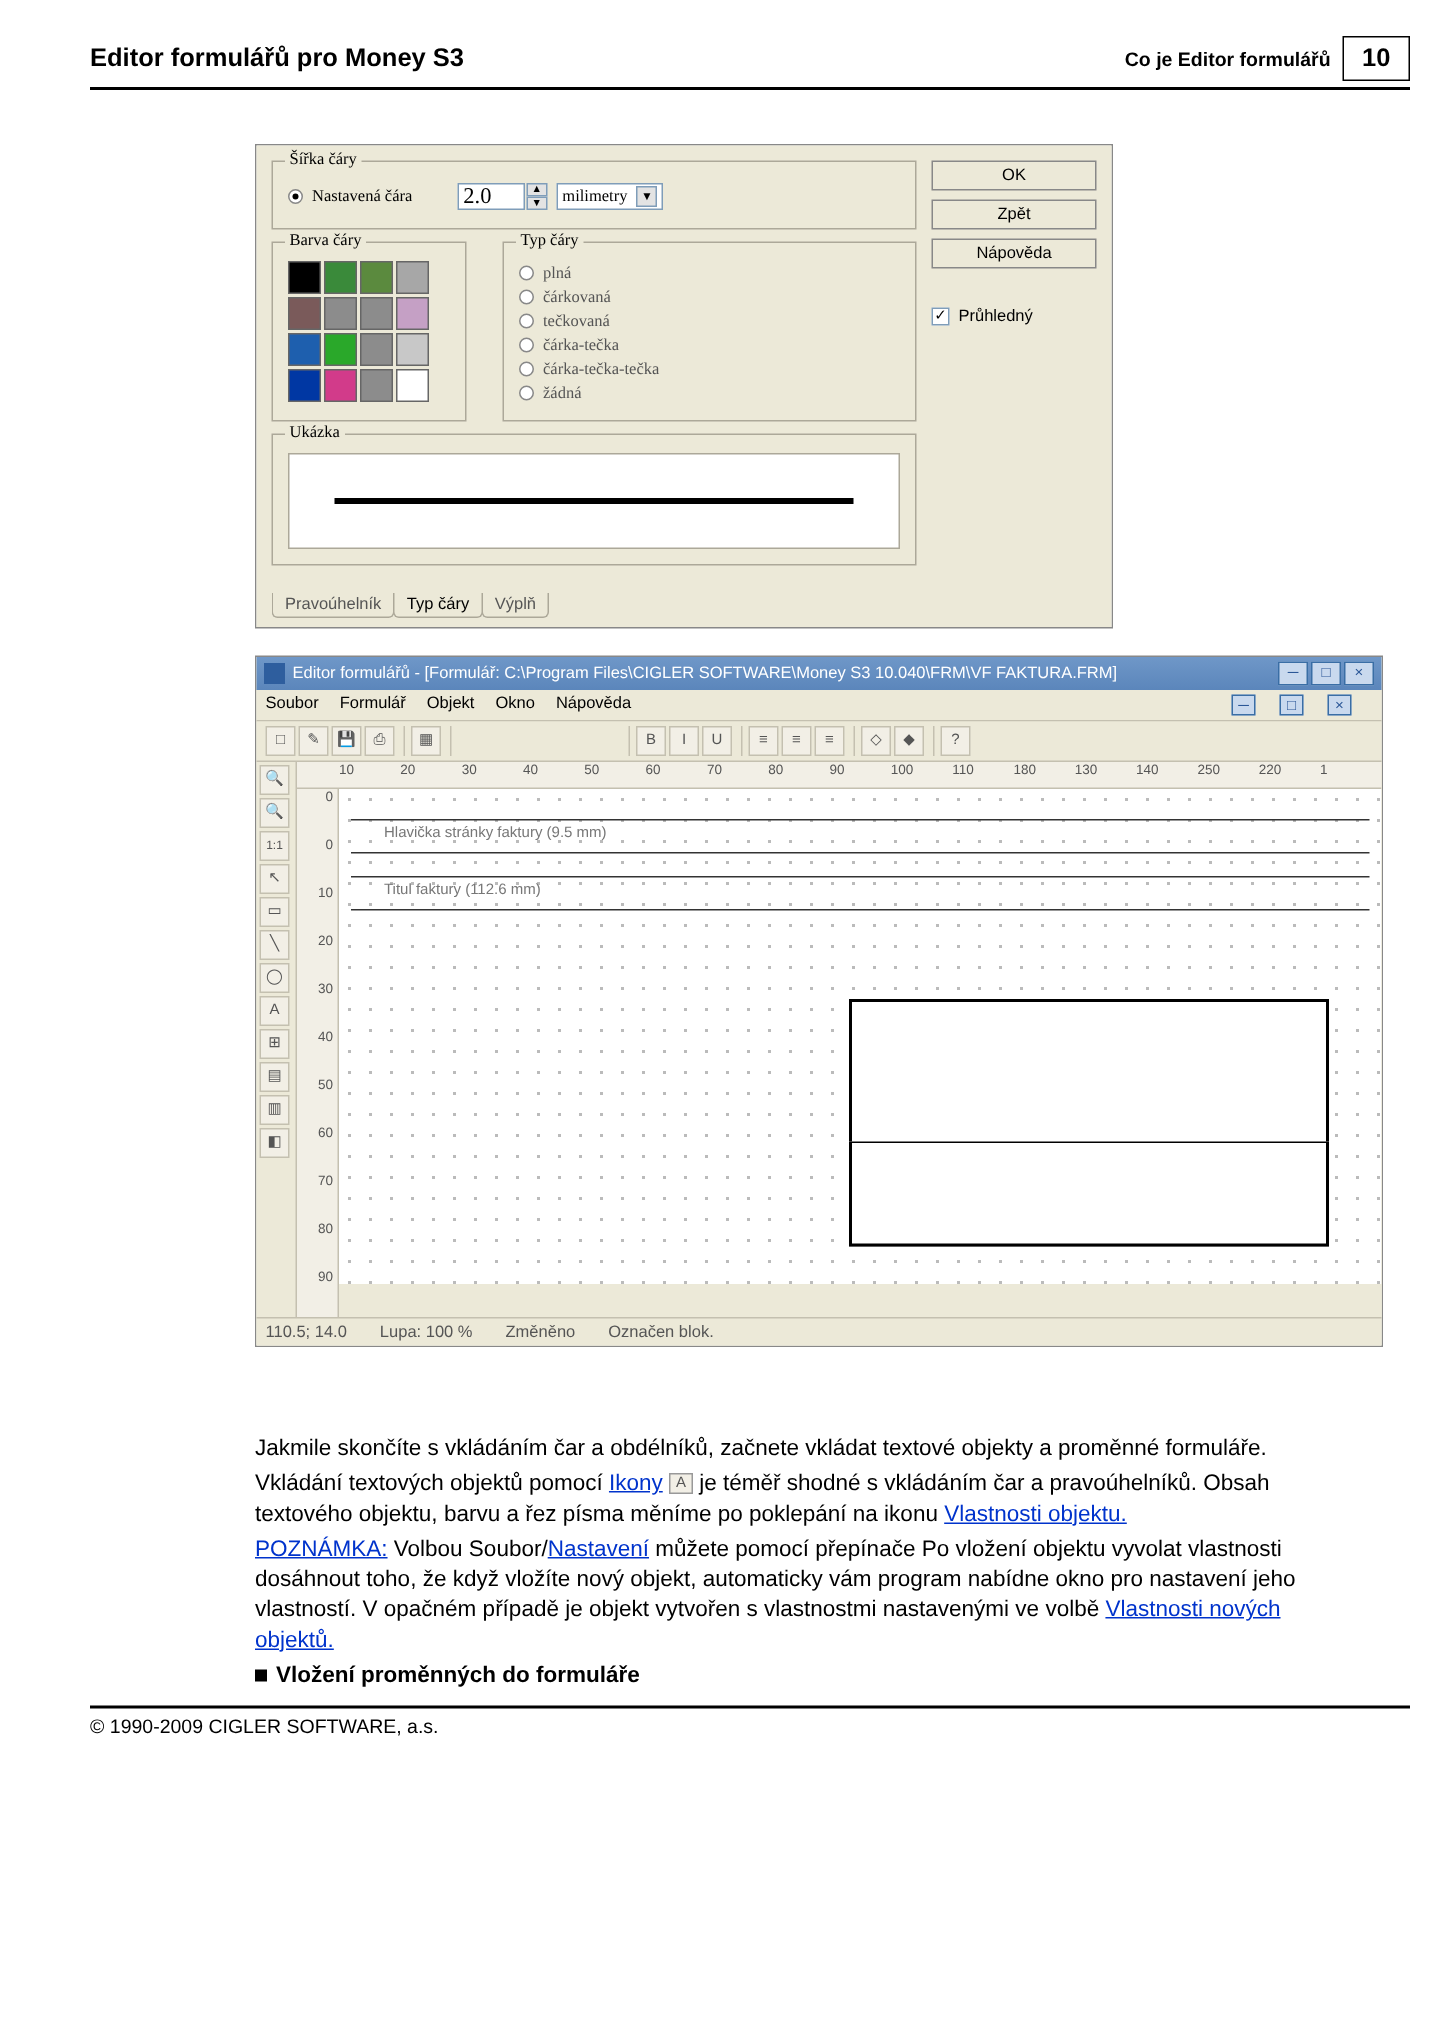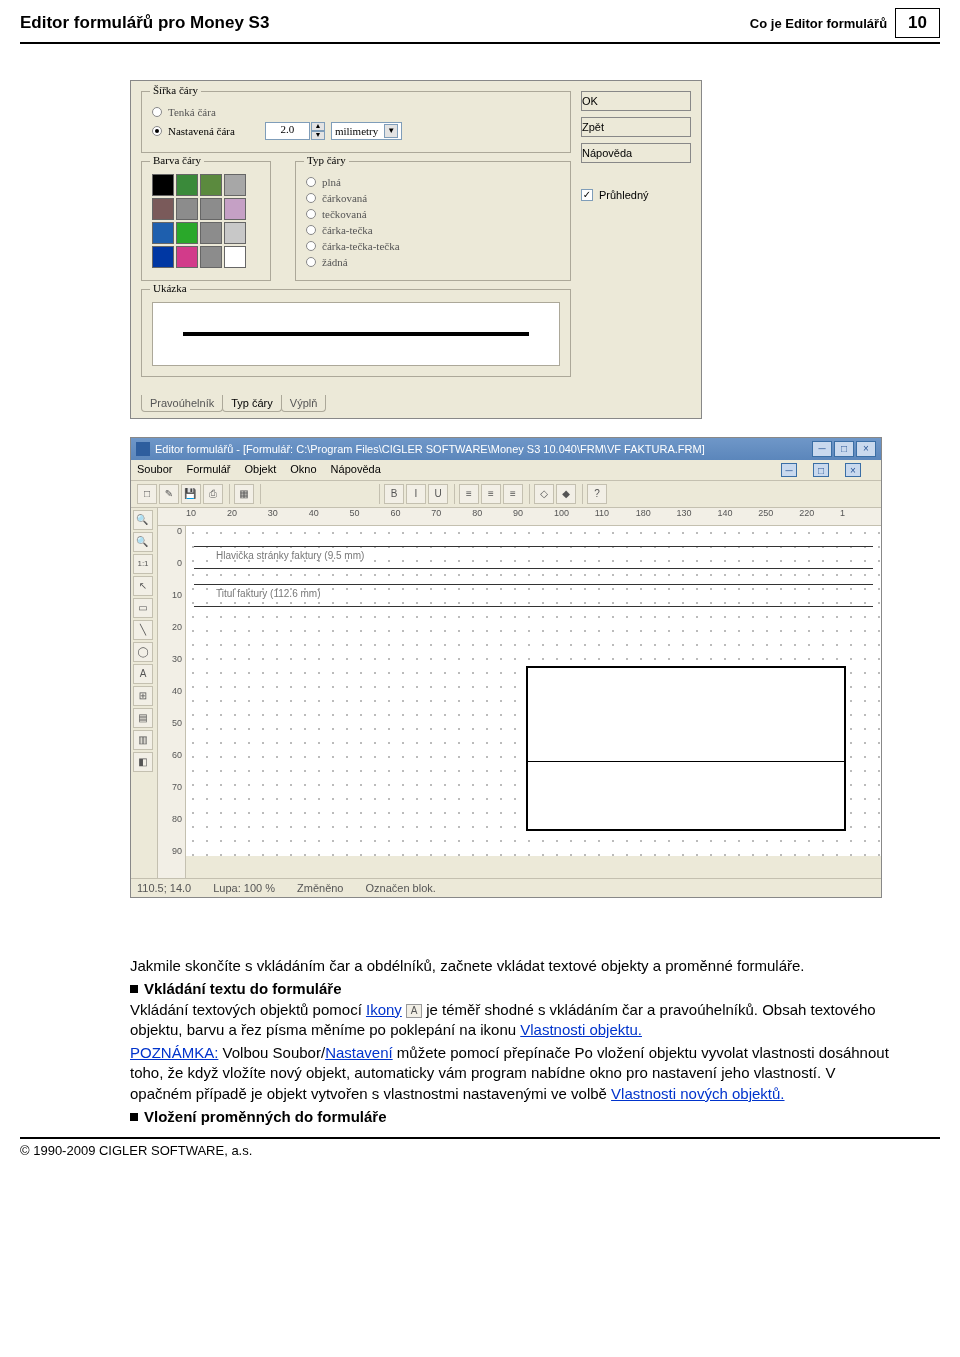--- a/index.html
+++ b/index.html
@@ -5,21 +5,22 @@
   * { box-sizing: border-box; }
   body {
     margin: 0;
     font-family: Arial, Helvetica, sans-serif;
     font-size: 14px;
     background: #fff;
     color: #000;
     width: 960px;
   }
   .page {
-    padding: 0 20px 20px 20px;
+    padding: 16px 20px 20px 20px;
+    margin-left: 40px;
   }
   .header-row {
     display: flex;
     align-items: center;
     border-bottom: 2px solid #000;
     padding: 8px 0 4px 0;
   }
   .header-left {
     font-weight: bold;
     font-size: 17px;
@@ -110,23 +111,23 @@
   }
   .line-width-row {
     display: flex;
     align-items: center;
   }
   .num-input {
     border: 1px solid #7f9db9;
     background: #fff;
     width: 45px;
     height: 18px;
-    text-align: center;
+    text-align: left;
     padding: 0 3px;
-    font-size: 11px;
+    font-size: 15px;
     margin-left: 30px;
   }
   .spin {
     display: flex;
     flex-direction: column;
     margin-left: 1px;
   }
   .spin div {
     width: 14px; height: 9px;
     border: 1px solid #7f9db9;
@@ -172,21 +173,21 @@
     padding: 0 30px;
   }
   .preview-line {
     border-top: 4px solid #000;
     width: 100%;
   }
   .btn {
     background: #ece9d8;
     border: 1px solid #888;
     padding: 3px 0;
-    text-align: left;
+    text-align: center;
     margin-bottom: 6px;
     font-size: 11px;
   }
   .chk-row {
     display: flex;
     align-items: center;
     margin-top: 26px;
     font-size: 11px;
   }
   .chk {
@@ -396,24 +397,20 @@
   </div>
 
   <div class="content">
     
     <div class="screenshot-frame">
       <div class="win" style="width:570px;">
         <div class="dlg-body">
           <div class="dlg-left">
             <div class="groupbox">
               <div class="groupbox-label">Šířka čáry</div>
-              <div class="radio-row">
-                <span class="radio-dot"></span>
-                <span>Tenká čára</span>
-              </div>
               <div class="radio-row on line-width-row">
                 <span class="radio-dot">
                     <span class="inner"></span>
                   </span>
                 <span>Nastavená čára</span>
                 <div class="num-input">2.0</div>
                 <div class="spin">
                   <div>▲</div>
                   <div>▼</div>
                 </div>
@@ -618,24 +615,20 @@
           <div>Lupa: 100 %</div>
           <div>Změněno</div>
           <div>Označen blok.</div>
         </div>
       </div>
     </div>
 
     
     <div class="body-text">
       <p>Jakmile skončíte s vkládáním čar a obdélníků, začnete vkládat textové objekty a proměnné formuláře.</p>
-      <div class="bullet-row">
-        <div class="bullet"></div>
-        <div class="bold-line">Vkládání textu do formuláře</div>
-      </div>
       <p>
         <span>Vkládání textových objektů pomocí </span><span class="link">Ikony</span>
         <span class="inline-icon">A</span><span> je téměř shodné s vkládáním čar a pravoúhelníků. Obsah textového objektu, barvu a řez písma měníme po poklepání na ikonu </span><span class="link">Vlastnosti objektu.</span>
       </p>
       <p>
         <span class="link">POZNÁMKA:</span><span> Volbou Soubor/</span><span class="link">Nastavení</span><span> můžete pomocí přepínače Po vložení objektu vyvolat vlastnosti dosáhnout toho, že když vložíte nový objekt, automaticky vám program nabídne okno pro nastavení jeho vlastností. V opačném případě je objekt vytvořen s vlastnostmi nastavenými ve volbě </span><span class="link">Vlastnosti nových objektů.</span>
       </p>
       <div class="bullet-row">
         <div class="bullet"></div>
         <div class="bold-line">Vložení proměnných do formuláře</div>

